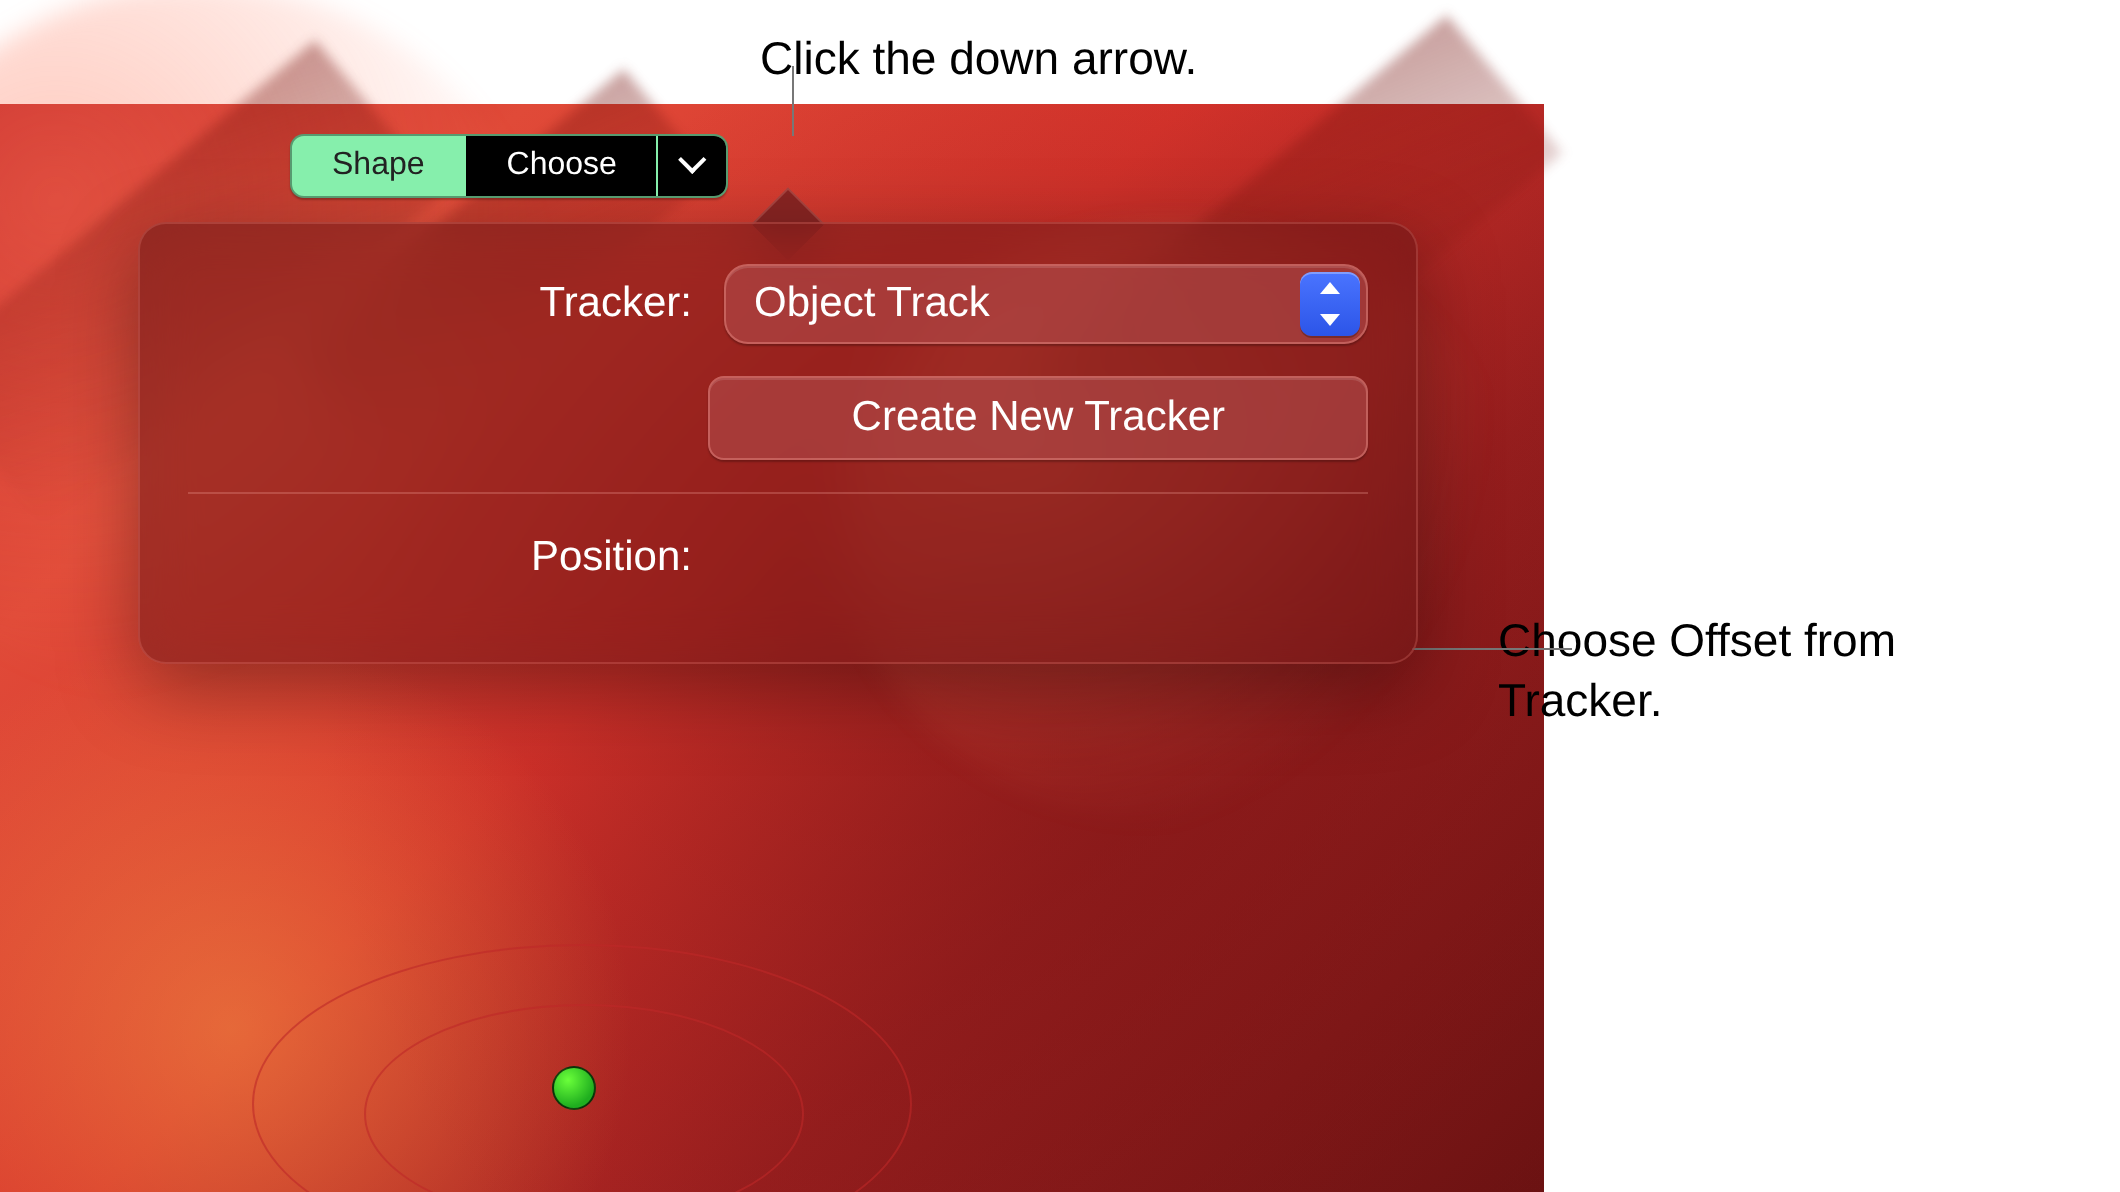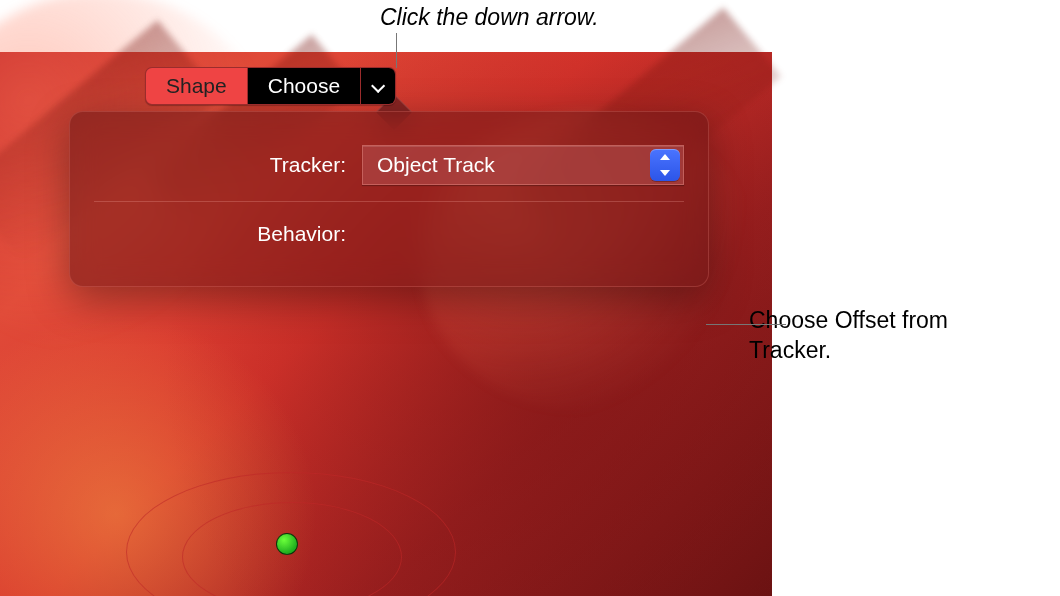--- a/index.html
+++ b/index.html
@@ -48,27 +48,28 @@
       position: absolute;
       border: 1px solid rgba(190,40,40,0.6);
       border-radius: 50%;
       pointer-events: none;
     }
     .segmented {
       position: absolute;
       left: 145px;
       top: 67px;
       display: inline-flex;
-      background: #ef4444;
+      background: #86efac;
       border-radius: 7px;
       border: 1px solid rgba(0,0,0,0.35);
       box-shadow: 0 1px 1px rgba(0,0,0,0.25);
       overflow: hidden;
-      font-size: 21px;
+      font-size: 16px;
       z-index: 20;
+      align-items: flex-end;
     }
     .seg {
       padding: 6px 20px;
       color: #222;
       cursor: default;
       position: relative;
     }
     .seg.active {
       background: #000;
       color: #fff;
@@ -108,21 +109,21 @@
       position: absolute;
       left: 69px;
       top: 111px;
       width: 640px;
       border-radius: 14px;
       background: rgba(103,23,23,0.55);
       border: 1px solid rgba(255,150,140,0.22);
       backdrop-filter: blur(14px) saturate(110%);
       -webkit-backdrop-filter: blur(14px) saturate(110%);
       box-shadow: 0 12px 40px rgba(0,0,0,0.35);
-      padding: 33px 24px 24px 24px;
+      padding: 20px 24px 24px 24px;
       color: #fff;
       font-size: 21px;
       z-index: 10;
     }
     .row {
       display: flex;
       align-items: center;
       margin-bottom: 16px;
     }
     .row-label {
@@ -133,21 +134,21 @@
       user-select: none;
     }
     .popup-field {
       flex: 1;
       max-width: 340px;
       position: relative;
     }
     .popup-select {
       width: 100%;
       height: 40px;
-      border-radius: 0;
+      border-radius: 12px;
       background: rgba(180,80,80,0.55);
       border: 1px solid rgba(255,170,160,0.35);
       box-shadow: inset 0 1px 0 rgba(255,255,255,0.12), 0 1px 1px rgba(0,0,0,0.25);
       color: #fff;
       font-size: 21px;
       padding: 0 44px 0 14px;
       display: flex;
       align-items: center;
       cursor: default;
     }
@@ -225,22 +226,21 @@
       transform: rotate(45deg);
     }
     .callout {
       position: absolute;
       font-size: 23px;
       color: #000;
       line-height: 1.3;
     }
     .callout-top {
       left: 380px;
-      top: 3px;
-      font-style: italic;
+      top: 15px;
     }
     .callout-line-top {
       position: absolute;
       left: 396px;
       top: 33px;
       width: 1px;
       height: 35px;
       background: #777;
     }
     .callout-right {
@@ -293,25 +293,31 @@
   <div class="row">
     <div class="row-label">Tracker:</div>
     <div class="popup-field">
       <div class="popup-select">
         <span>Object Track</span>
       </div>
       <div class="stepper"></div>
     </div>
   </div>
 
+  <div class="row">
+    <div class="row-label"></div>
+    <div class="wide-btn">
+      <span>Create New Tracker</span>
+    </div>
+  </div>
 
   <hr class="sep">
 
   <div class="row">
-    <div class="row-label">Behavior:</div>
+    <div class="row-label">Position:</div>
   </div>
 
 
 </div>
 
 <div class="callout callout-top">Click the down arrow.</div>
 <div class="callout-line-top"></div>
 
 <div class="callout callout-right">Choose Offset from Tracker.</div>
 <div class="callout-line-right"></div>

